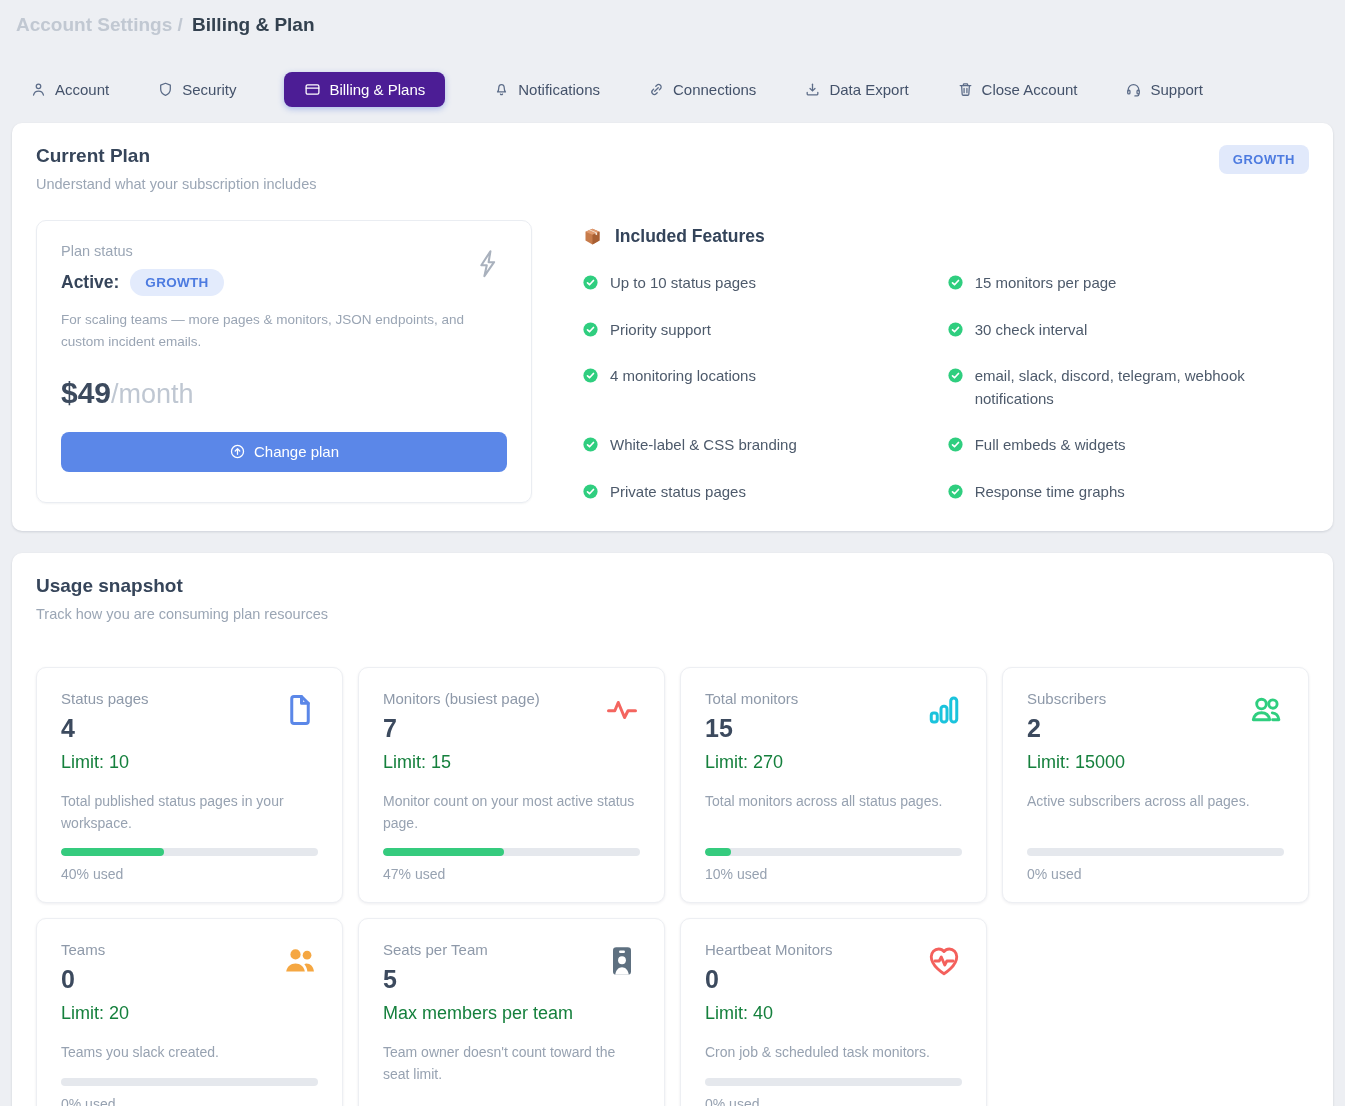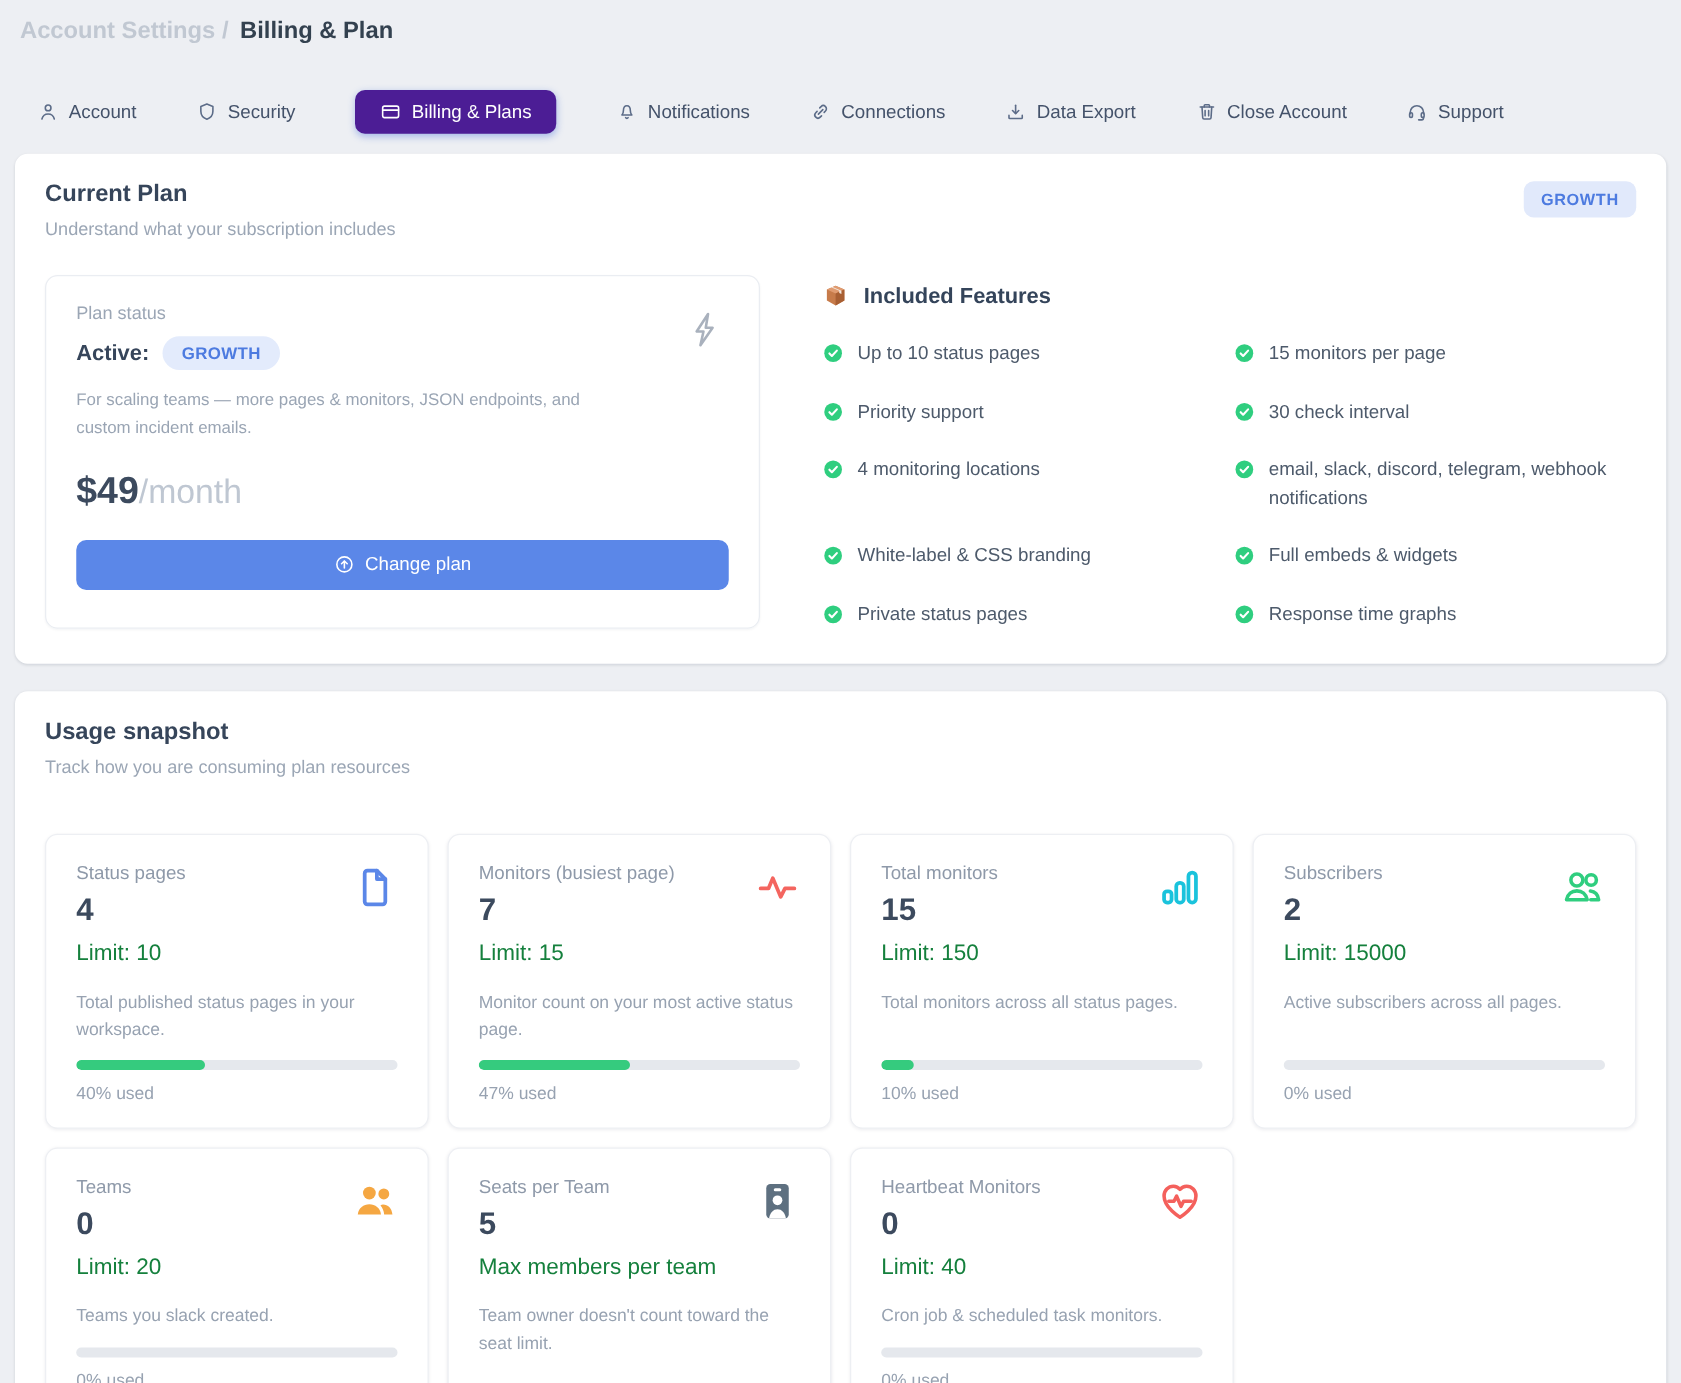--- a/index.html
+++ b/index.html
@@ -49,21 +49,21 @@
   .card-sub { font-size:14.5px; color:#9ba6b5; margin-top:9px; }
   .badge {
     background:#e1e9fb; color:#4d7be0;
     font-size:13px; font-weight:600; letter-spacing:.5px;
     padding:7px 14px; border-radius:8px;
   }
 
   
   .plan-row { display:flex; gap:50px; margin-top:28px; }
   .plan-box {
-    position:relative; width:572px; flex:0 0 auto;
+    position:relative; width:496px; flex:0 0 auto;
     border:1px solid #eaedf2; border-radius:10px;
     box-shadow:0 1px 2px rgba(20,30,60,.05);
     padding:22px 24px 26px;
   }
   .plan-label { color:#9ba6b5; font-size:14.5px; }
   .plan-active {
     display:flex; align-items:center; gap:11px;
     margin-top:10px; font-size:17.5px; font-weight:700; color:#36455a;
   }
   .pill {
@@ -394,21 +394,21 @@
      <div class="progress">
             <div class="progress-fill" style="width: 47%;"></div>
           </div>
           <div class="stat-pct">47% used</div>
         </div>
         <div class="stat">
        <div class="stat-top">
          <div>
            <div class="stat-label">Total monitors</div>
            <div class="stat-value">15</div>
-           <div class="stat-limit">Limit: 150</div>
+           <div class="stat-limit">Limit: 270</div>
          </div>
          <span class="icon stat-icon" style="color:#1ac3dc">
               <svg viewBox="0 0 24 24" fill="none" stroke="currentColor" stroke-linecap="round" stroke-linejoin="round" stroke-width="2">
                 <rect x="3.5" y="14" width="4" height="6" rx="1.6"></rect>
                 <rect x="10" y="9.5" width="4" height="10.5" rx="1.8"></rect>
                 <rect x="16.5" y="4" width="4" height="16" rx="2"></rect>
               </svg>
             </span>
        </div>
        <div class="stat-desc">Total monitors across all status pages.</div>

